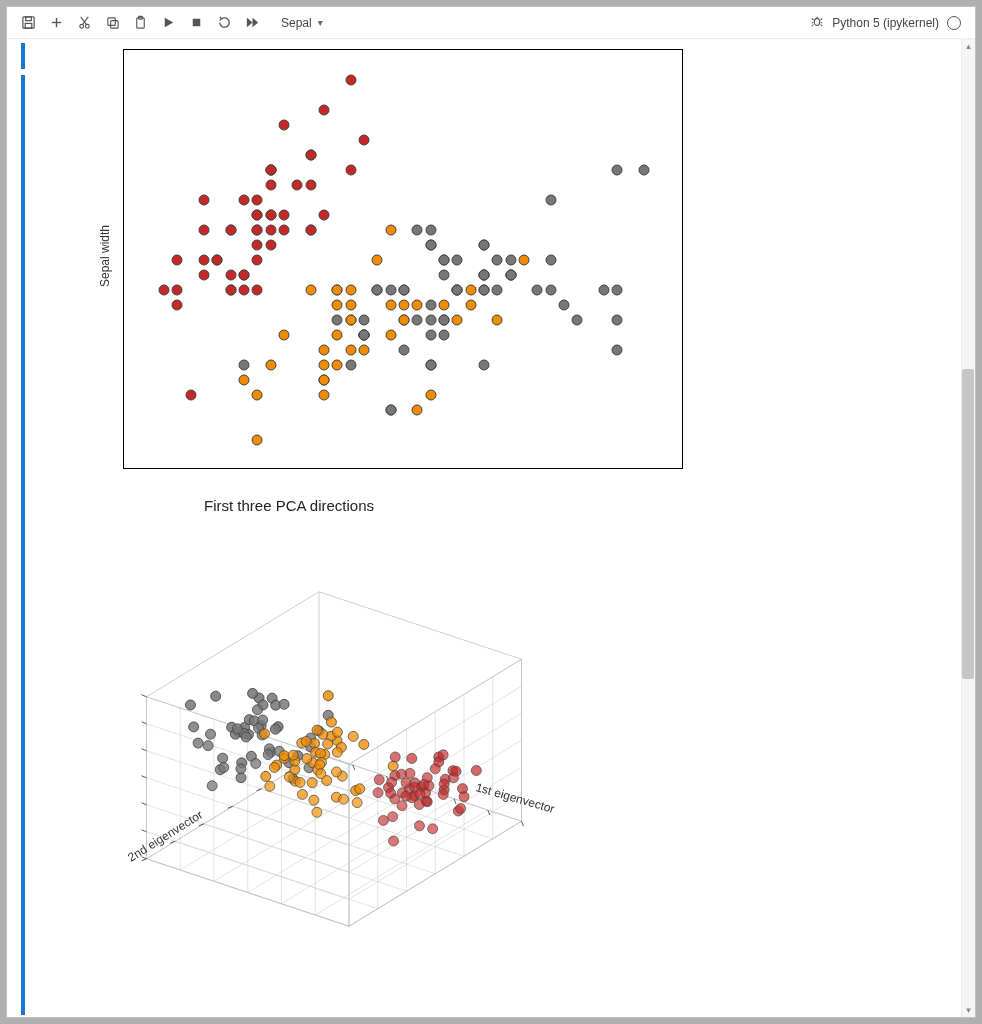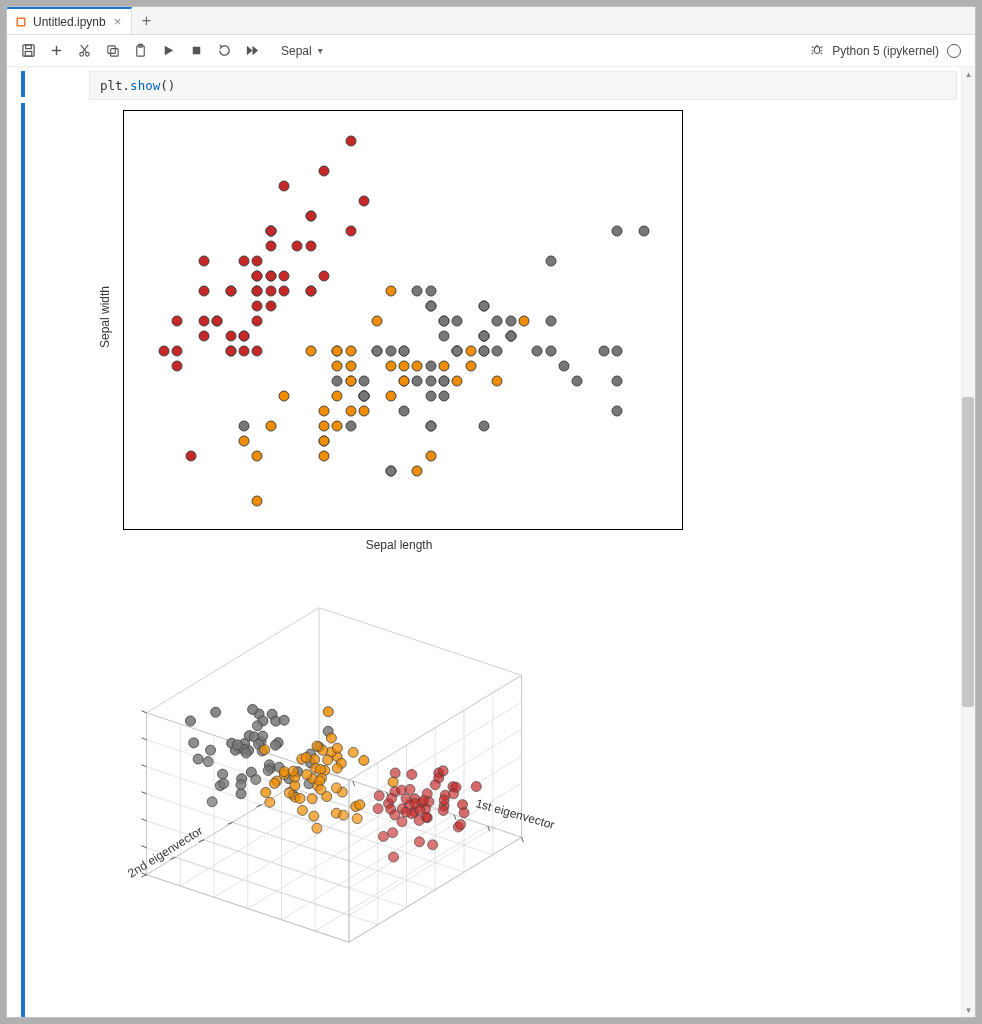--- a/index.html
+++ b/index.html
@@ -185,33 +185,20 @@
     fill: #333;
   }
   .chev { font-size: 10px; color: #666; }
 </style>
 </head>
 <body>
 
 <div class="outer">
   <div class="app">
 
-    <div class="tabbar">
-      <div class="tab">
-        <span class="tab-icon">
-          <svg viewBox="0 0 16 16">
-              <rect x="2" y="2" width="12" height="12" fill="#f37626" rx="1"></rect>
-              <rect x="4" y="4" width="8" height="8" fill="#fff" rx="0.5"></rect>
-            </svg>
-        </span>
-        <span>Untitled.ipynb</span>
-        <span class="tab-close">×</span>
-      </div>
-      <div class="tab-add">+</div>
-    </div>
 
     <div class="toolbar">
       <div class="tbtn">
           <svg viewBox="0 0 16 16" fill="none" stroke="currentColor" stroke-width="1.3">
             <rect x="2" y="2" width="12" height="12" rx="1"></rect>
             <rect x="5" y="2" width="6" height="4"></rect>
             <rect x="4.5" y="9" width="7" height="5"></rect>
           </svg>
         </div>
       <div class="tbtn">
@@ -281,23 +268,20 @@
         <span>Python 5 (ipykernel)</span>
         <span class="kernel-circle"></span>
       </div>
     </div>
 
     <div class="notebook">
 
       <div class="cell-gutter" style="top:4px;height:26px;"></div>
       <div class="cell-gutter" style="top:36px;height:940px;"></div>
 
-      <div class="code-cell">
-        <span>plt.</span><span class="fn">show</span><span>()</span>
-      </div>
 
       <div class="output-area">
 
         <div class="chart-box" style="width:580px;">
           <div class="axis-label ylabel" style="left:-44px;top:200px;width:80px;text-align:center;">Sepal width</div>
           <div class="plot-frame" id="plot1" style="width:560px;height:420px;margin-left:14px;">
               <div class="pt" style="left: 146.667px; top: 165px; background: rgb(198, 40, 40);"></div>
               <div class="pt" style="left: 120px; top: 240px; background: rgb(198, 40, 40);"></div>
               <div class="pt" style="left: 93.3333px; top: 210px; background: rgb(198, 40, 40);"></div>
               <div class="pt" style="left: 80px; top: 225px; background: rgb(198, 40, 40);"></div>
@@ -441,23 +425,23 @@
               <div class="pt" style="left: 386.667px; top: 225px; background: rgb(119, 119, 119);"></div>
               <div class="pt" style="left: 240px; top: 285px; background: rgb(119, 119, 119);"></div>
               <div class="pt" style="left: 373.333px; top: 210px; background: rgb(119, 119, 119);"></div>
               <div class="pt" style="left: 360px; top: 195px; background: rgb(119, 119, 119);"></div>
               <div class="pt" style="left: 360px; top: 240px; background: rgb(119, 119, 119);"></div>
               <div class="pt" style="left: 306.667px; top: 315px; background: rgb(119, 119, 119);"></div>
               <div class="pt" style="left: 333.333px; top: 240px; background: rgb(119, 119, 119);"></div>
               <div class="pt" style="left: 293.333px; top: 180px; background: rgb(119, 119, 119);"></div>
               <div class="pt" style="left: 253.333px; top: 240px; background: rgb(119, 119, 119);"></div>
             </div>
-          <div class="axis-label" style="left:0;right:0;text-align:center;top:428px;width:580px;">Sepal length</div>
-        </div>
-
+        </div>
+
+        <div class="chart-title" style="width:520px;margin-left:-60px;">First three PCA directions</div>
 
         <div class="threeD-wrap">
           <svg id="plot3d" width="480" height="440">
               <line x1="230" y1="219.75" x2="432.5" y2="287.25" class="grid-line"></line>
               <line x1="230" y1="219.75" x2="57.5" y2="324.75" class="grid-line"></line>
               <line x1="57.5" y1="324.75" x2="260" y2="392.25" class="grid-line"></line>
               <line x1="57.5" y1="324.75" x2="57.5" y2="162.75" class="grid-line"></line>
               <line x1="432.5" y1="287.25" x2="260" y2="392.25" class="grid-line"></line>
               <line x1="432.5" y1="287.25" x2="432.5" y2="125.25" class="grid-line"></line>
               <line x1="201.25" y1="237.25" x2="403.75" y2="304.75" class="grid-line"></line>

